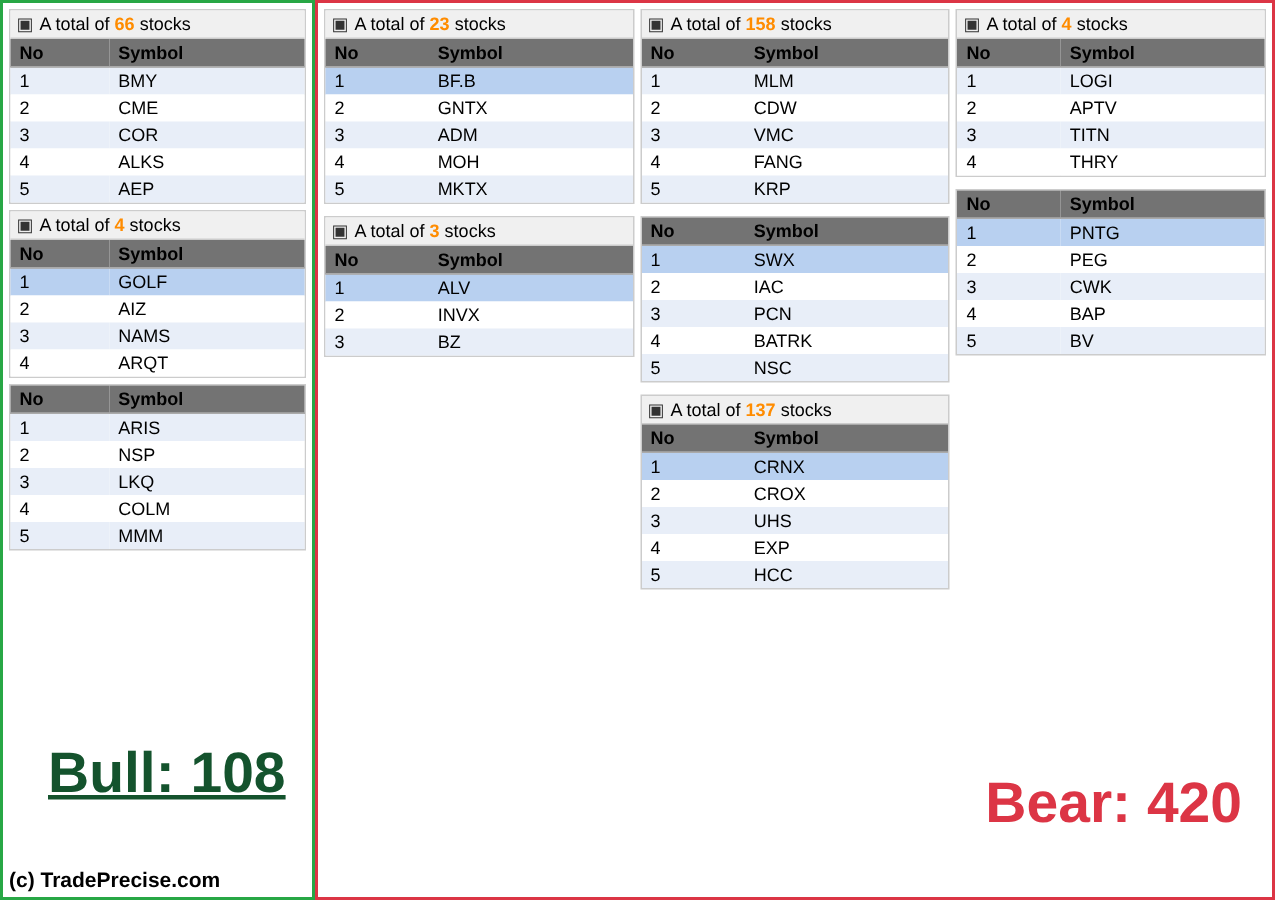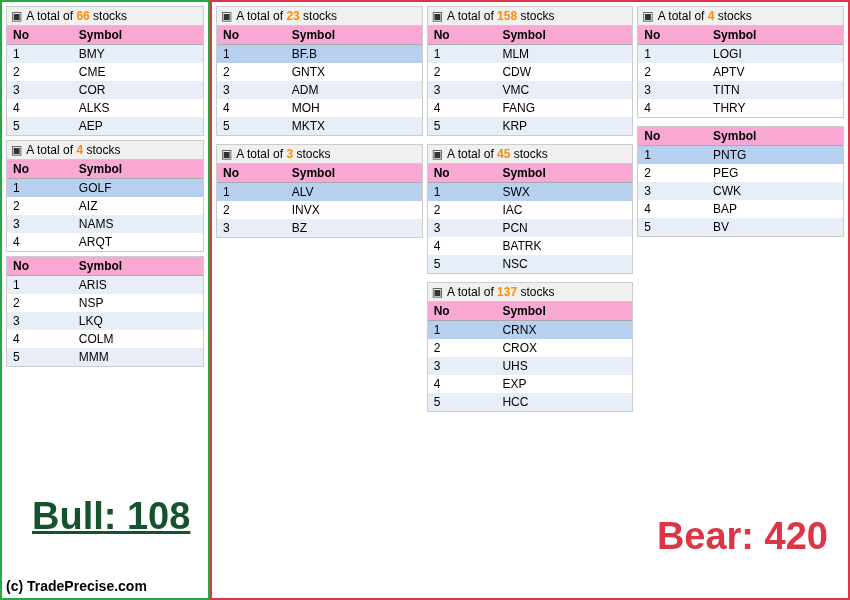--- a/index.html
+++ b/index.html
@@ -57,21 +57,21 @@
     }
     .table-header .icon {
       color: #333;
       margin-right: 4px;
     }
     table {
       width: 100%;
       border-collapse: collapse;
     }
     thead th {
-      background: #f9a8d4;
+      background: #737373;
       padding: 2px 6px;
       font-weight: bold;
       font-size: 12px;
       text-align: left;
       border-bottom: 1px solid #aaa;
     }
     tbody tr:nth-child(odd) {
       background: #e8eef8;
     }
     tbody tr:nth-child(even) {
@@ -306,21 +306,20 @@
                 <td>FANG</td>
               </tr>
               <tr>
                 <td>5</td>
                 <td>KRP</td>
               </tr>
             </tbody>
           </table>
         </div>
         <div class="stock-table">
-          <div class="table-header"><span class="icon">▣</span>A total of <span class="count">45</span> stocks</div>
           <table>
             <thead>
               <tr>
                 <th>No</th>
                 <th>Symbol</th>
               </tr>
             </thead>
             <tbody>
               <tr class="highlighted">
                 <td>1</td>

